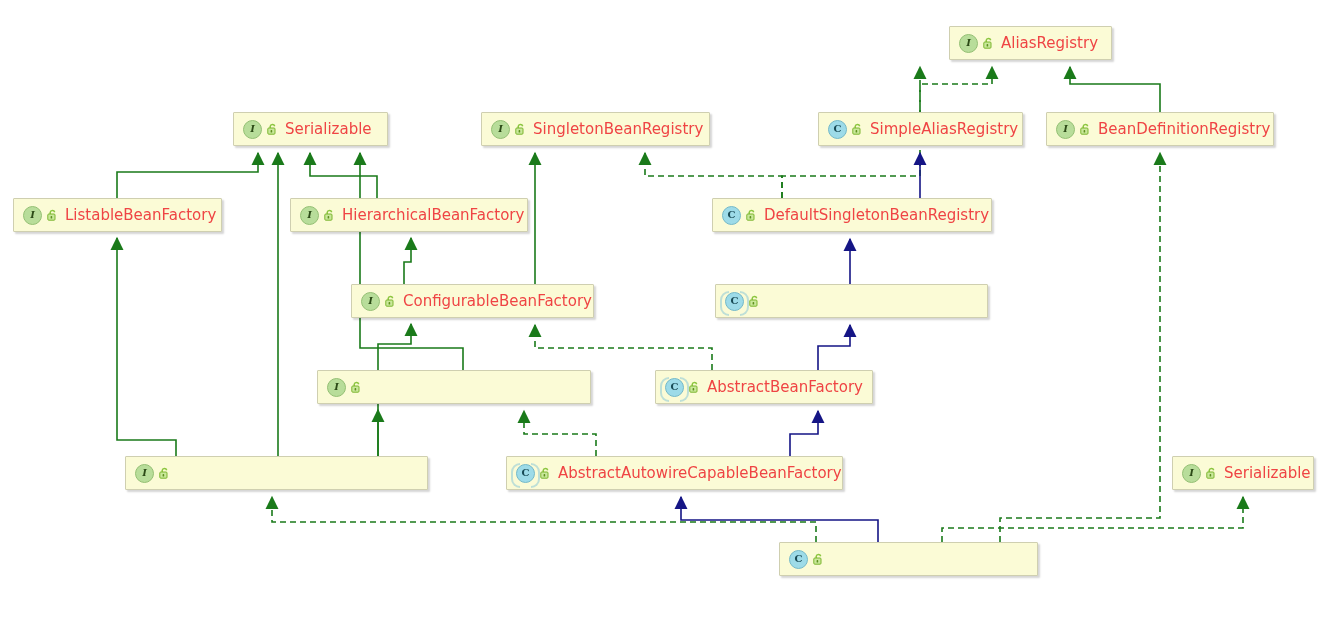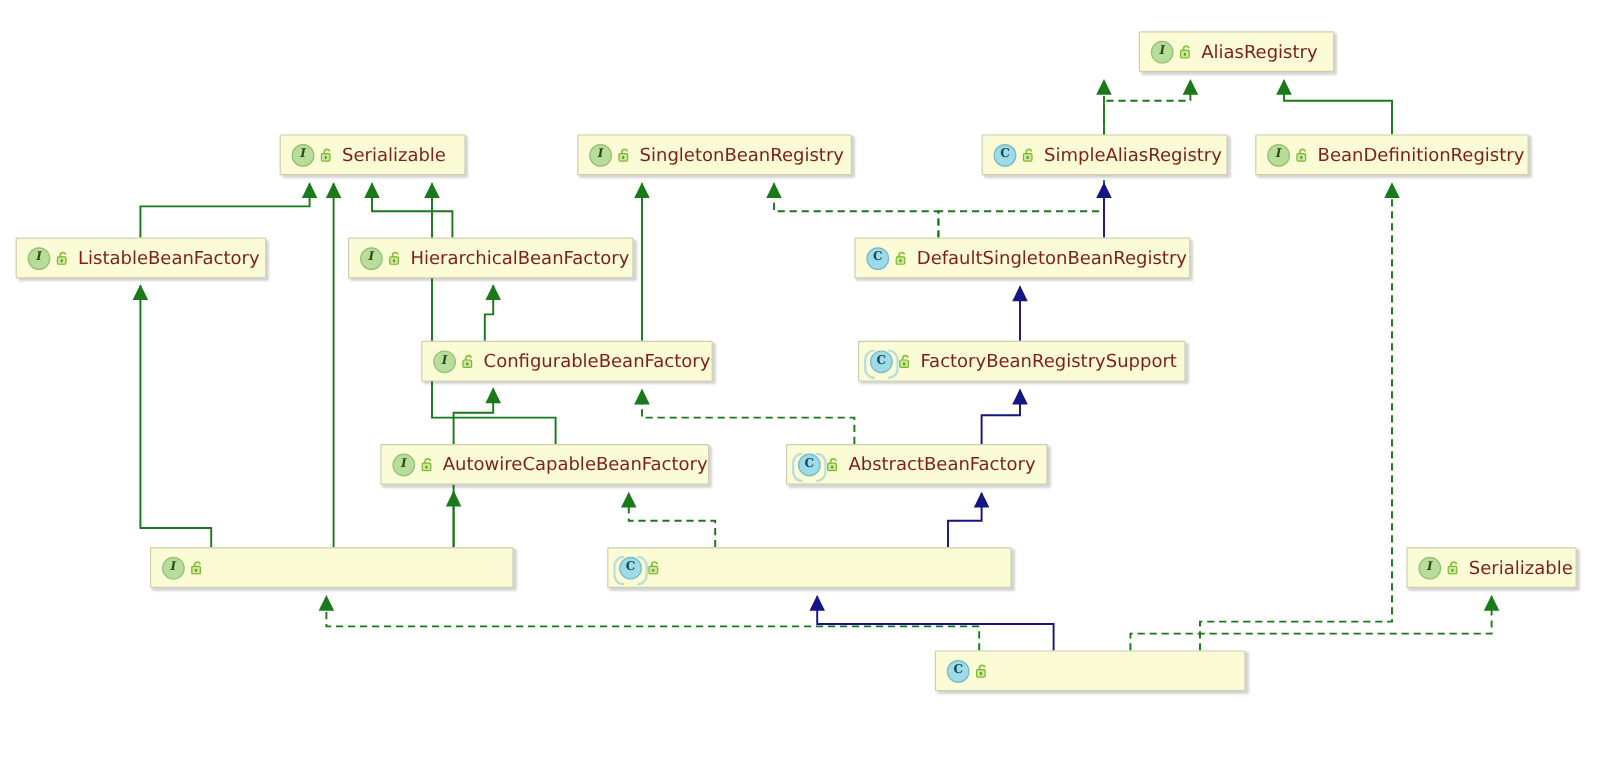--- a/index.html
+++ b/index.html
@@ -38,21 +38,21 @@
   .node.abstract .badge::before,
   .node.abstract .badge::after{
     content:"";position:absolute;top:-2px;width:7px;height:21px;
     border:2px solid rgba(140,200,215,0.55);
   }
   .node.abstract .badge::before{left:-6px;border-right:none;border-radius:11px 0 0 11px;}
   .node.abstract .badge::after{right:-6px;border-left:none;border-radius:0 11px 11px 0;}
 
   .node .lock{flex:0 0 auto;width:11px;height:12px;margin-right:7px;display:block;}
   .node .label{
-    font-size:15px;color:#7f1d1d;
+    font-size:15px;color:#ef4444;
     font-family:"DejaVu Sans","Liberation Sans",sans-serif;
     letter-spacing:0;
   }
 </style>
 </head>
 <body>
 
 <div id="canvas">
 
   <svg id="edges" viewBox="0 0 1338 641" width="1338" height="641" xmlns="http://www.w3.org/2000/svg">
@@ -193,32 +193,30 @@
       </div>
       <div class="node cls abstract" style="left: 715px; top: 284px; width: 273px;">
         <span class="badge">C</span>
         <span style="display: flex;">
           <svg class="lock" viewBox="0 0 11 12" aria-hidden="true">
             <path d="M3.2 5.2 V3.4 a2.3 2.3 0 0 1 4.5 -0.2" fill="none" stroke="#8cc63f" stroke-width="1.5"></path>
             <rect x="0.8" y="5.0" width="7.2" height="6.2" rx="1" fill="#c9e89a" stroke="#7cb52f" stroke-width="1"></rect>
             <rect x="3.6" y="7.1" width="1.6" height="2.4" rx="0.6" fill="#5f8f1f"></rect>
           </svg>
         </span>
-        <span class="label">FactoryBeanRegistrySupport</span>
       </div>
       <div class="node iface" style="left: 317px; top: 370px; width: 274px;">
         <span class="badge">I</span>
         <span style="display: flex;">
           <svg class="lock" viewBox="0 0 11 12" aria-hidden="true">
             <path d="M3.2 5.2 V3.4 a2.3 2.3 0 0 1 4.5 -0.2" fill="none" stroke="#8cc63f" stroke-width="1.5"></path>
             <rect x="0.8" y="5.0" width="7.2" height="6.2" rx="1" fill="#c9e89a" stroke="#7cb52f" stroke-width="1"></rect>
             <rect x="3.6" y="7.1" width="1.6" height="2.4" rx="0.6" fill="#5f8f1f"></rect>
           </svg>
         </span>
-        <span class="label">AutowireCapableBeanFactory</span>
       </div>
       <div class="node cls abstract" style="left: 655px; top: 370px; width: 218px;">
         <span class="badge">C</span>
         <span style="display: flex;">
           <svg class="lock" viewBox="0 0 11 12" aria-hidden="true">
             <path d="M3.2 5.2 V3.4 a2.3 2.3 0 0 1 4.5 -0.2" fill="none" stroke="#8cc63f" stroke-width="1.5"></path>
             <rect x="0.8" y="5.0" width="7.2" height="6.2" rx="1" fill="#c9e89a" stroke="#7cb52f" stroke-width="1"></rect>
             <rect x="3.6" y="7.1" width="1.6" height="2.4" rx="0.6" fill="#5f8f1f"></rect>
           </svg>
         </span>
@@ -236,20 +234,21 @@
       </div>
       <div class="node cls abstract" style="left: 506px; top: 456px; width: 337px;">
         <span class="badge">C</span>
         <span style="display: flex;">
           <svg class="lock" viewBox="0 0 11 12" aria-hidden="true">
             <path d="M3.2 5.2 V3.4 a2.3 2.3 0 0 1 4.5 -0.2" fill="none" stroke="#8cc63f" stroke-width="1.5"></path>
             <rect x="0.8" y="5.0" width="7.2" height="6.2" rx="1" fill="#c9e89a" stroke="#7cb52f" stroke-width="1"></rect>
             <rect x="3.6" y="7.1" width="1.6" height="2.4" rx="0.6" fill="#5f8f1f"></rect>
           </svg>
         </span>
+        <span class="label">AbstractAutowireCapableBeanFactory</span>
       </div>
       <div class="node iface" style="left: 1172px; top: 456px; width: 142px;">
         <span class="badge">I</span>
         <span style="display: flex;">
           <svg class="lock" viewBox="0 0 11 12" aria-hidden="true">
             <path d="M3.2 5.2 V3.4 a2.3 2.3 0 0 1 4.5 -0.2" fill="none" stroke="#8cc63f" stroke-width="1.5"></path>
             <rect x="0.8" y="5.0" width="7.2" height="6.2" rx="1" fill="#c9e89a" stroke="#7cb52f" stroke-width="1"></rect>
             <rect x="3.6" y="7.1" width="1.6" height="2.4" rx="0.6" fill="#5f8f1f"></rect>
           </svg>
         </span>

